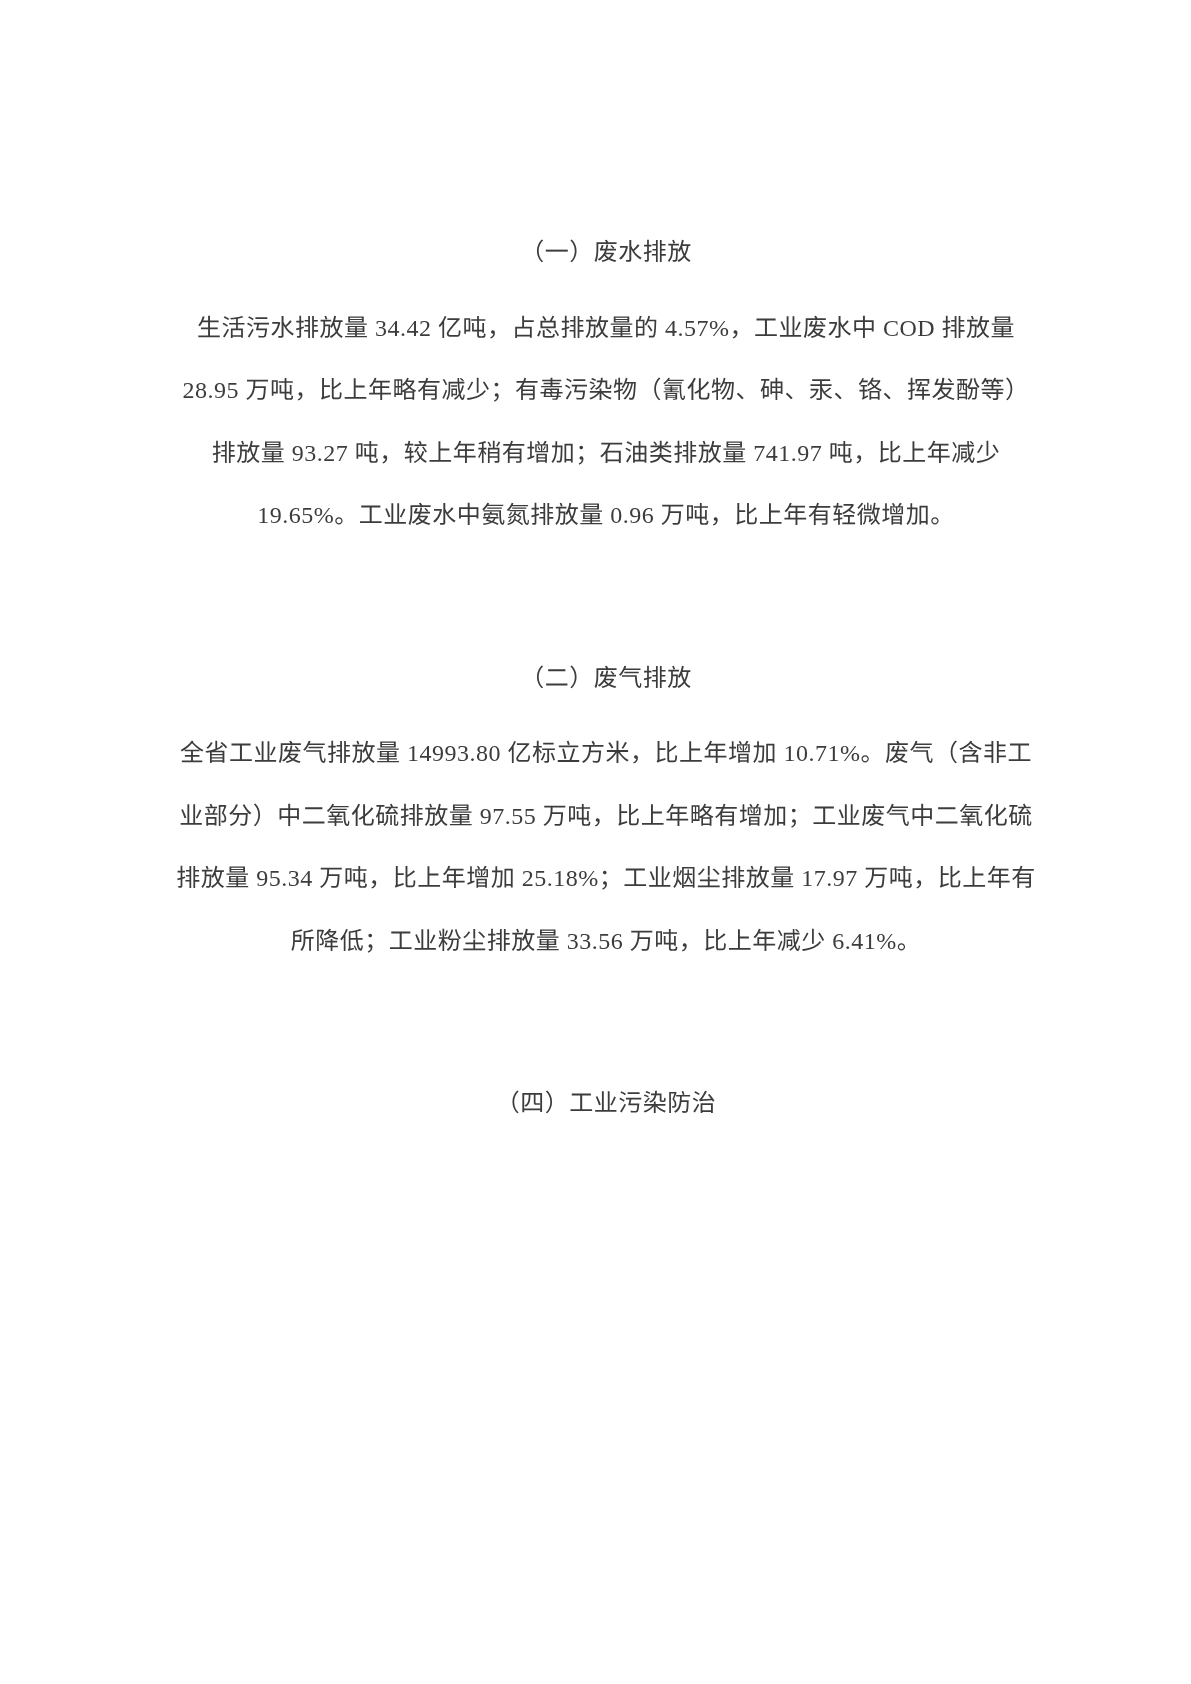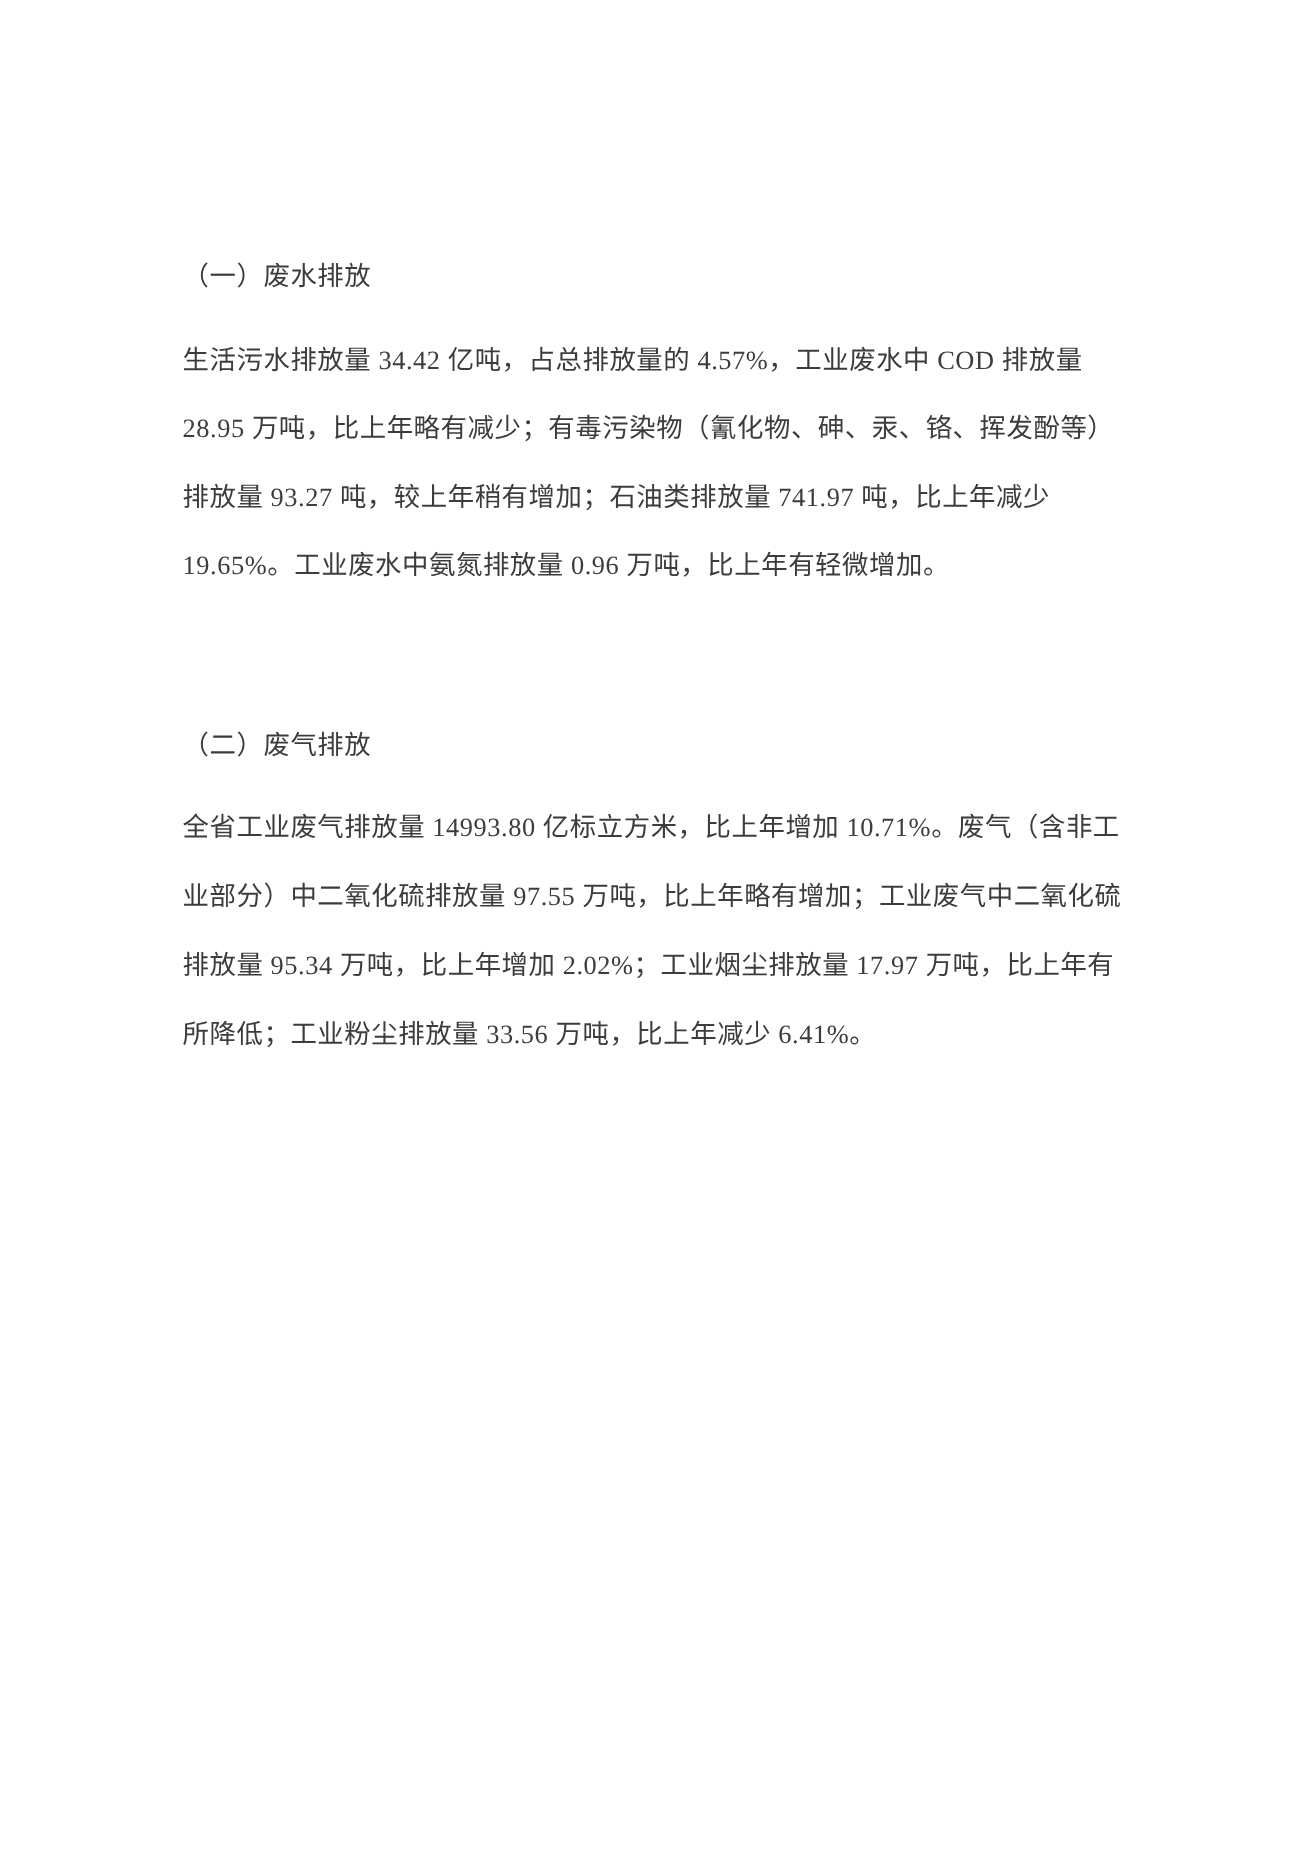--- a/index.html
+++ b/index.html
@@ -35,37 +35,40 @@
   .line {
     display: block;
     line-height: 62.5px;
     letter-spacing: 0.5px;
     white-space: nowrap;
   }
 </style>
 </head>
 <body>
 
-<div class="page" style="background: rgb(255, 255, 255); color: rgb(60, 60, 60);">
+<div class="page" style="background: rgb(255, 255, 255); color: rgb(60, 60, 60); text-align: center;">
 
   <section>
     <h2 class="section-heading">（一）废水排放</h2>
     <div class="para">
       <span class="line">生活污水排放量 34.42 亿吨，占总排放量的 4.57%，工业废水中 COD 排放量</span>
       <span class="line">28.95 万吨，比上年略有减少；有毒污染物（氰化物、砷、汞、铬、挥发酚等）</span>
       <span class="line">排放量 93.27 吨，较上年稍有增加；石油类排放量 741.97 吨，比上年减少</span>
       <span class="line">19.65%。工业废水中氨氮排放量 0.96 万吨，比上年有轻微增加。</span>
     </div>
   </section>
 
   <section>
     <h2 class="section-heading">（二）废气排放</h2>
     <div class="para">
       <span class="line">全省工业废气排放量 14993.80 亿标立方米，比上年增加 10.71%。废气（含非工</span>
       <span class="line">业部分）中二氧化硫排放量 97.55 万吨，比上年略有增加；工业废气中二氧化硫</span>
-      <span class="line">排放量 95.34 万吨，比上年增加 2.02%；工业烟尘排放量 17.97 万吨，比上年有</span>
+      <span class="line">排放量 95.34 万吨，比上年增加 25.18%；工业烟尘排放量 17.97 万吨，比上年有</span>
       <span class="line">所降低；工业粉尘排放量 33.56 万吨，比上年减少 6.41%。</span>
     </div>
   </section>
 
 
+  <section>
+    <h2 class="section-heading no-para">（四）工业污染防治</h2>
+  </section>
 
 </div>
 
 </body></html>

